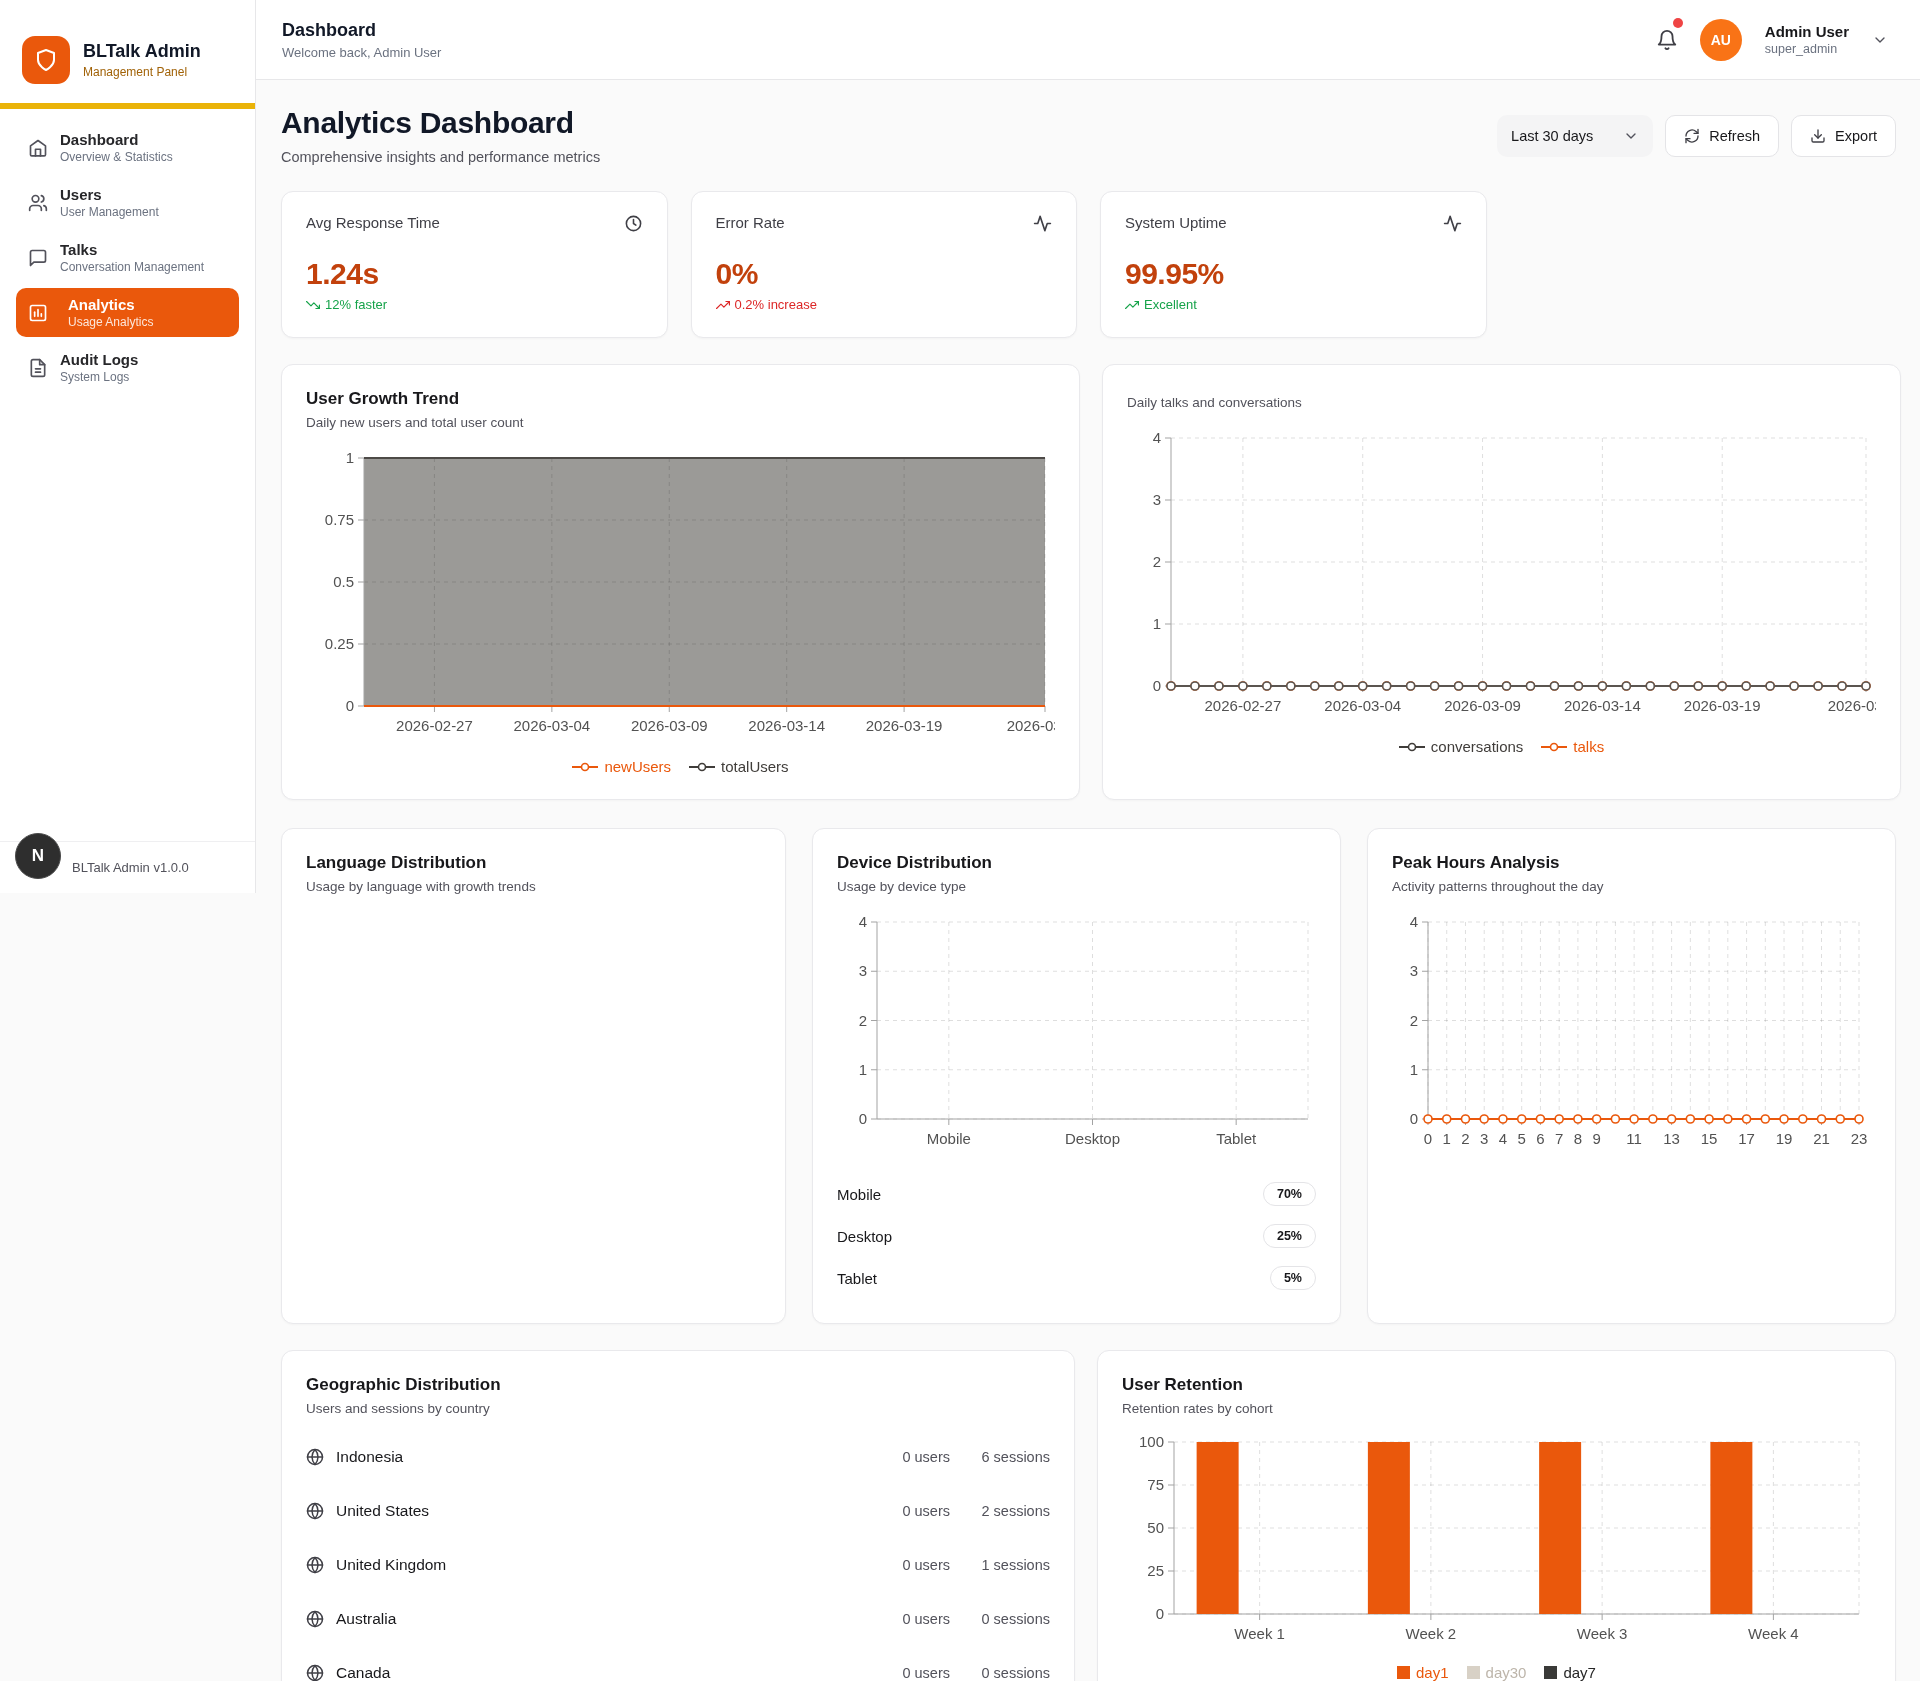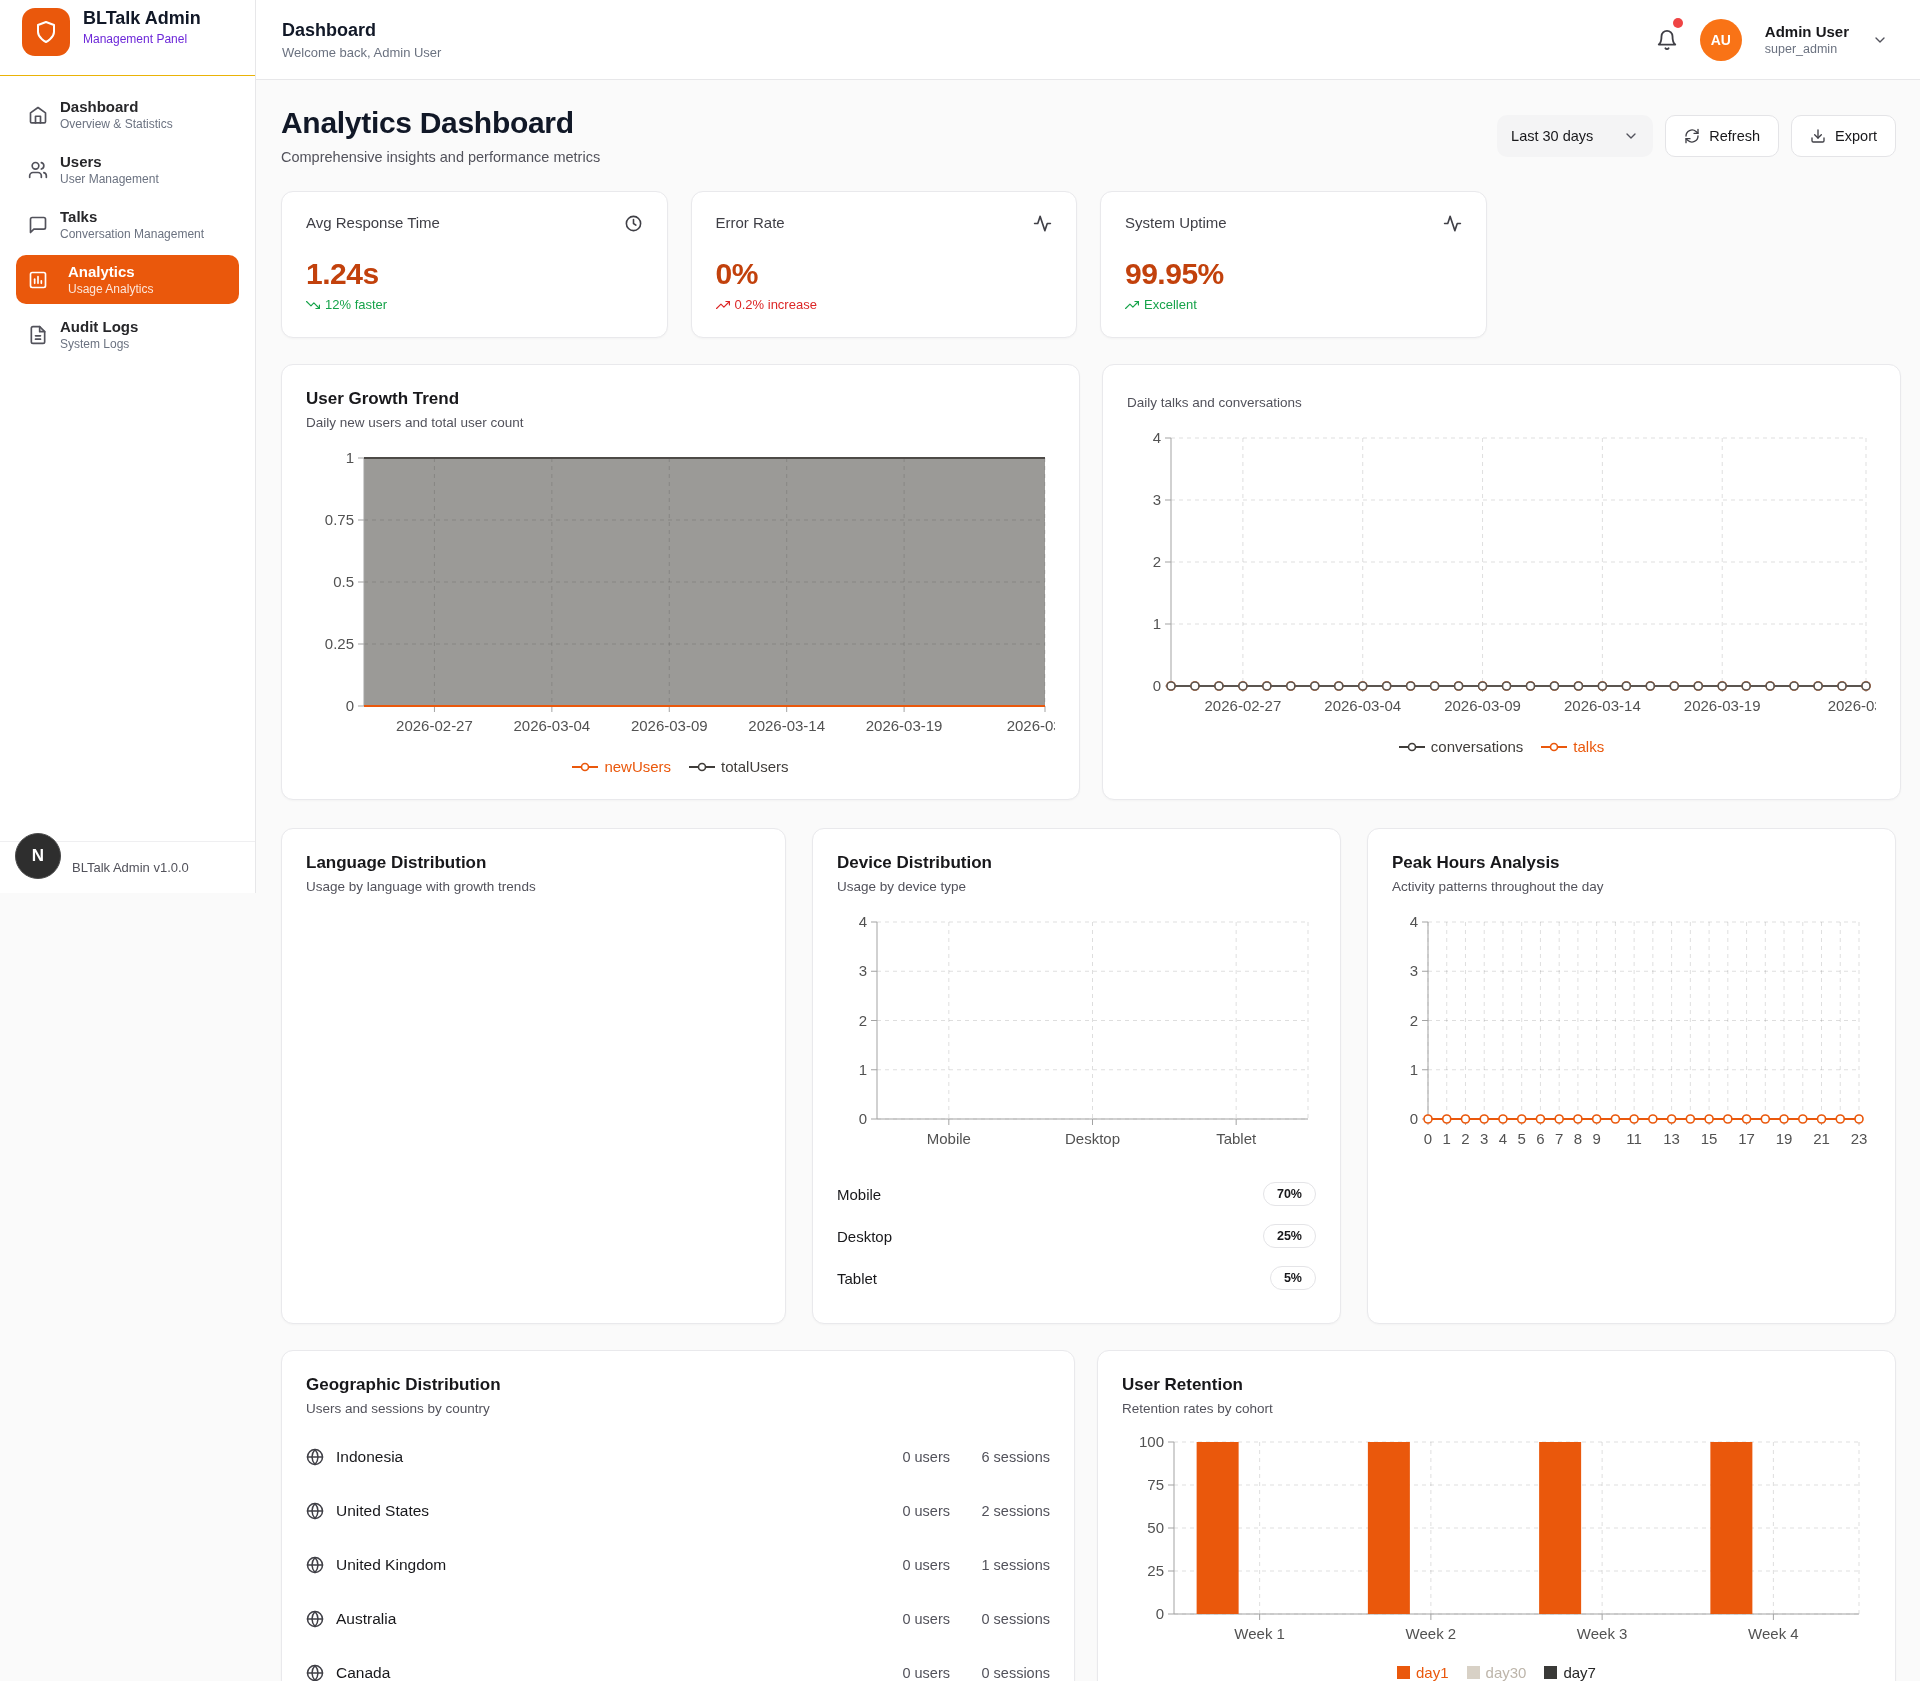--- a/index.html
+++ b/index.html
@@ -7,26 +7,26 @@
   body {
     font-family:"Liberation Sans", sans-serif;
     background:#FAFAFA; color:#18181B; position:relative; overflow:hidden;
   }
   svg { display:block; }
   .stroke-ic { fill:none; stroke:currentColor; stroke-width:2; stroke-linecap:round; stroke-linejoin:round; }
 
   
   .sidebar { position:absolute; left:0; top:0; width:256px; height:893px;
     background:#fff; border-right:1px solid #E7E7E9; z-index:5; }
-  .brand { display:flex; gap:13px; padding:8px 20px 19px 22px;
-    border-bottom:1px solid #eab308; }
+  .brand { display:flex; align-items:center; gap:13px; padding:36px 20px 19px 22px;
+    border-bottom:6px solid #eab308; }
   .brand-logo { width:48px; height:48px; border-radius:13px; background:#EA580C;
     display:flex; align-items:center; justify-content:center; color:#fff; flex:0 0 auto; }
   .brand-title { font-size:18px; font-weight:700; color:#111827; }
-  .brand-sub { font-size:12px; color:#6d28d9; margin-top:3px; }
+  .brand-sub { font-size:12px; color:#a16207; margin-top:3px; }
   .nav { padding:14px 16px; display:flex; flex-direction:column; gap:6px; }
   .nav-item { display:flex; align-items:center; gap:12px; padding:8px 12px;
     border-radius:10px; cursor:pointer; color:#3F3F46; }
   .nav-item .ni-icon { width:20px; height:20px; color:#52525B; flex:0 0 auto; }
   .nav-label { font-size:15px; font-weight:600; color:#27272A; }
   .nav-sub { font-size:12px; color:#6B7280; margin-top:2px; }
   .nav-item.active { background:#EA580C;gap:20px; }
   .nav-item.active .ni-icon { color:#fff; }
   .nav-item.active .nav-label { color:#fff; }
   .nav-item.active .nav-sub { color:rgba(255,255,255,.85); }

